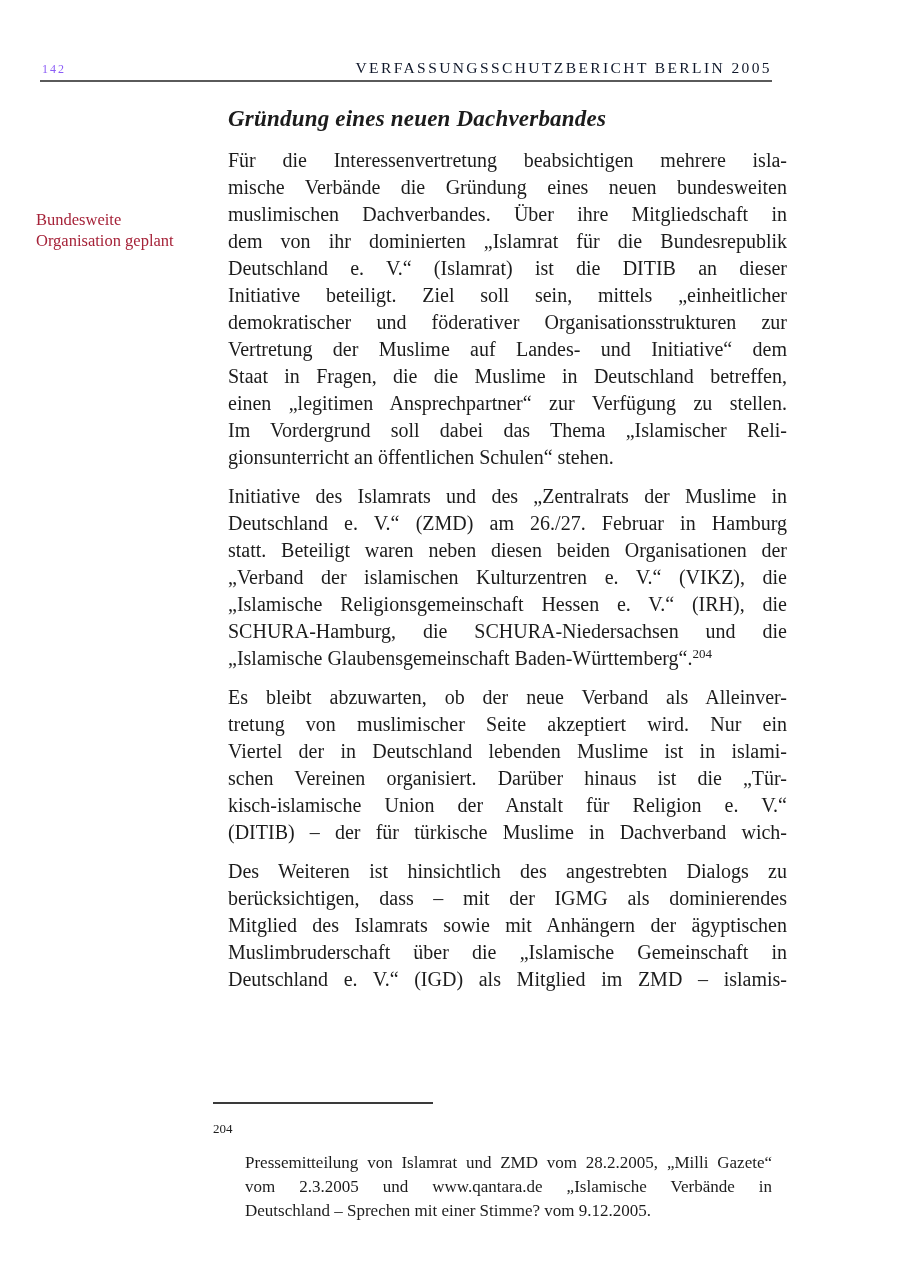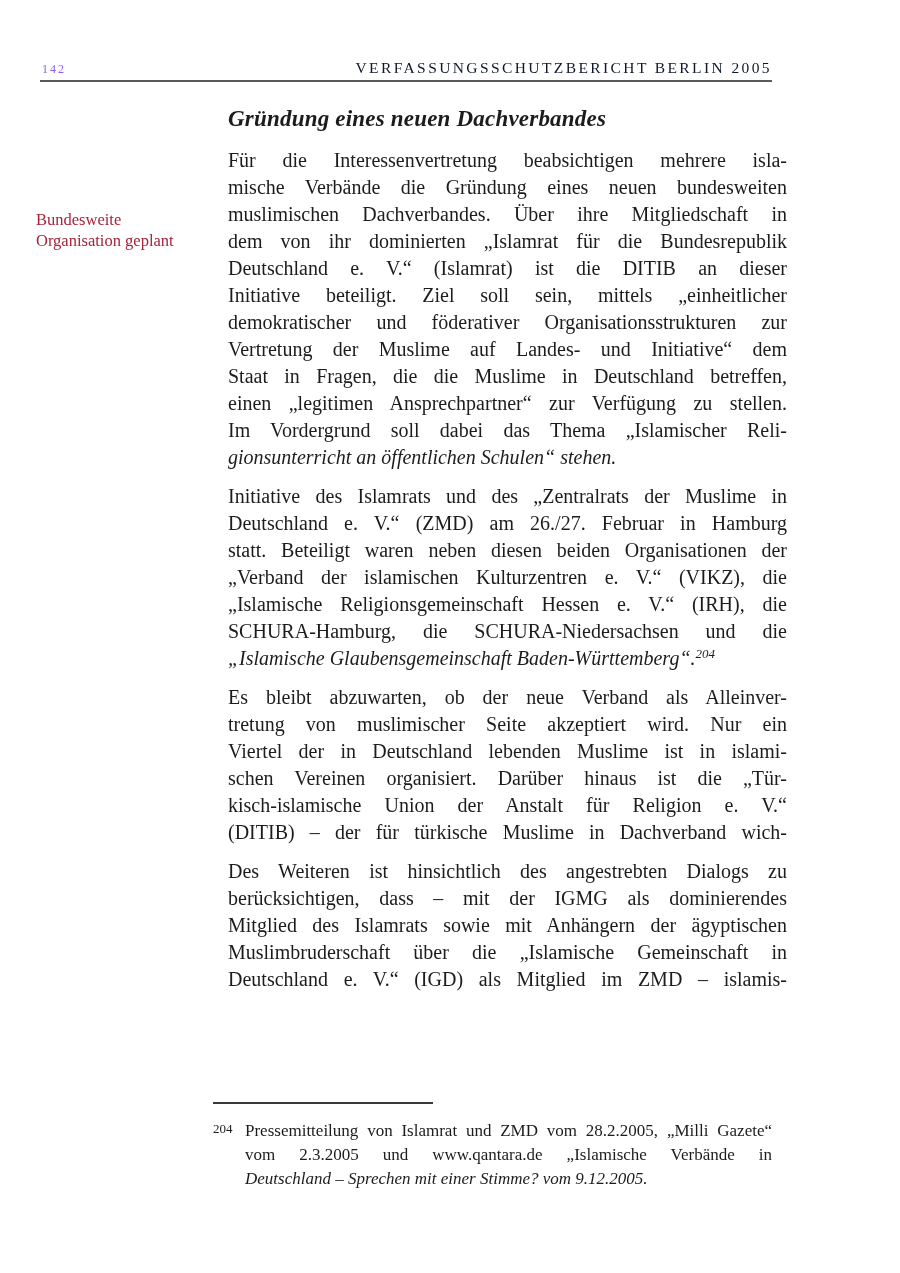--- a/index.html
+++ b/index.html
@@ -73,21 +73,21 @@
     font-style: italic;
     letter-spacing: 0.2px;
   }
   .paragraph { margin: 0 0 12px 0; }
   .ln {
     font-size: 20px;
     line-height: 27px;
     color: #1c1c1c;
   }
   .j { text-align: justify; text-align-last: justify; }
-  .l { text-align: right;    text-align-last: left; font-style: italic; }
+  .l { text-align: right;    text-align-last: left; }
   .fnref {
     font-size: 13px;
     vertical-align: 7px;
     line-height: 0;
   }
   
   .footnote-rule {
     position: absolute;
     left: 213px;
     top: 1102px;
@@ -103,21 +103,21 @@
     display: flex;
     align-items: flex-start;
   }
   .fn-marker {
     width: 32px;
     flex: 0 0 32px;
     font-size: 13px;
     line-height: 18px;
     padding-top: 1px;
   }
-  .fn-lines { flex: 1 1 auto; }
+  .fn-lines { flex: 1 1 auto; margin-top: 32px; }
   .fn {
     font-size: 17px;
     line-height: 24px;
   }
 </style>
 </head>
 <body>
 
 <div class="page">
 

